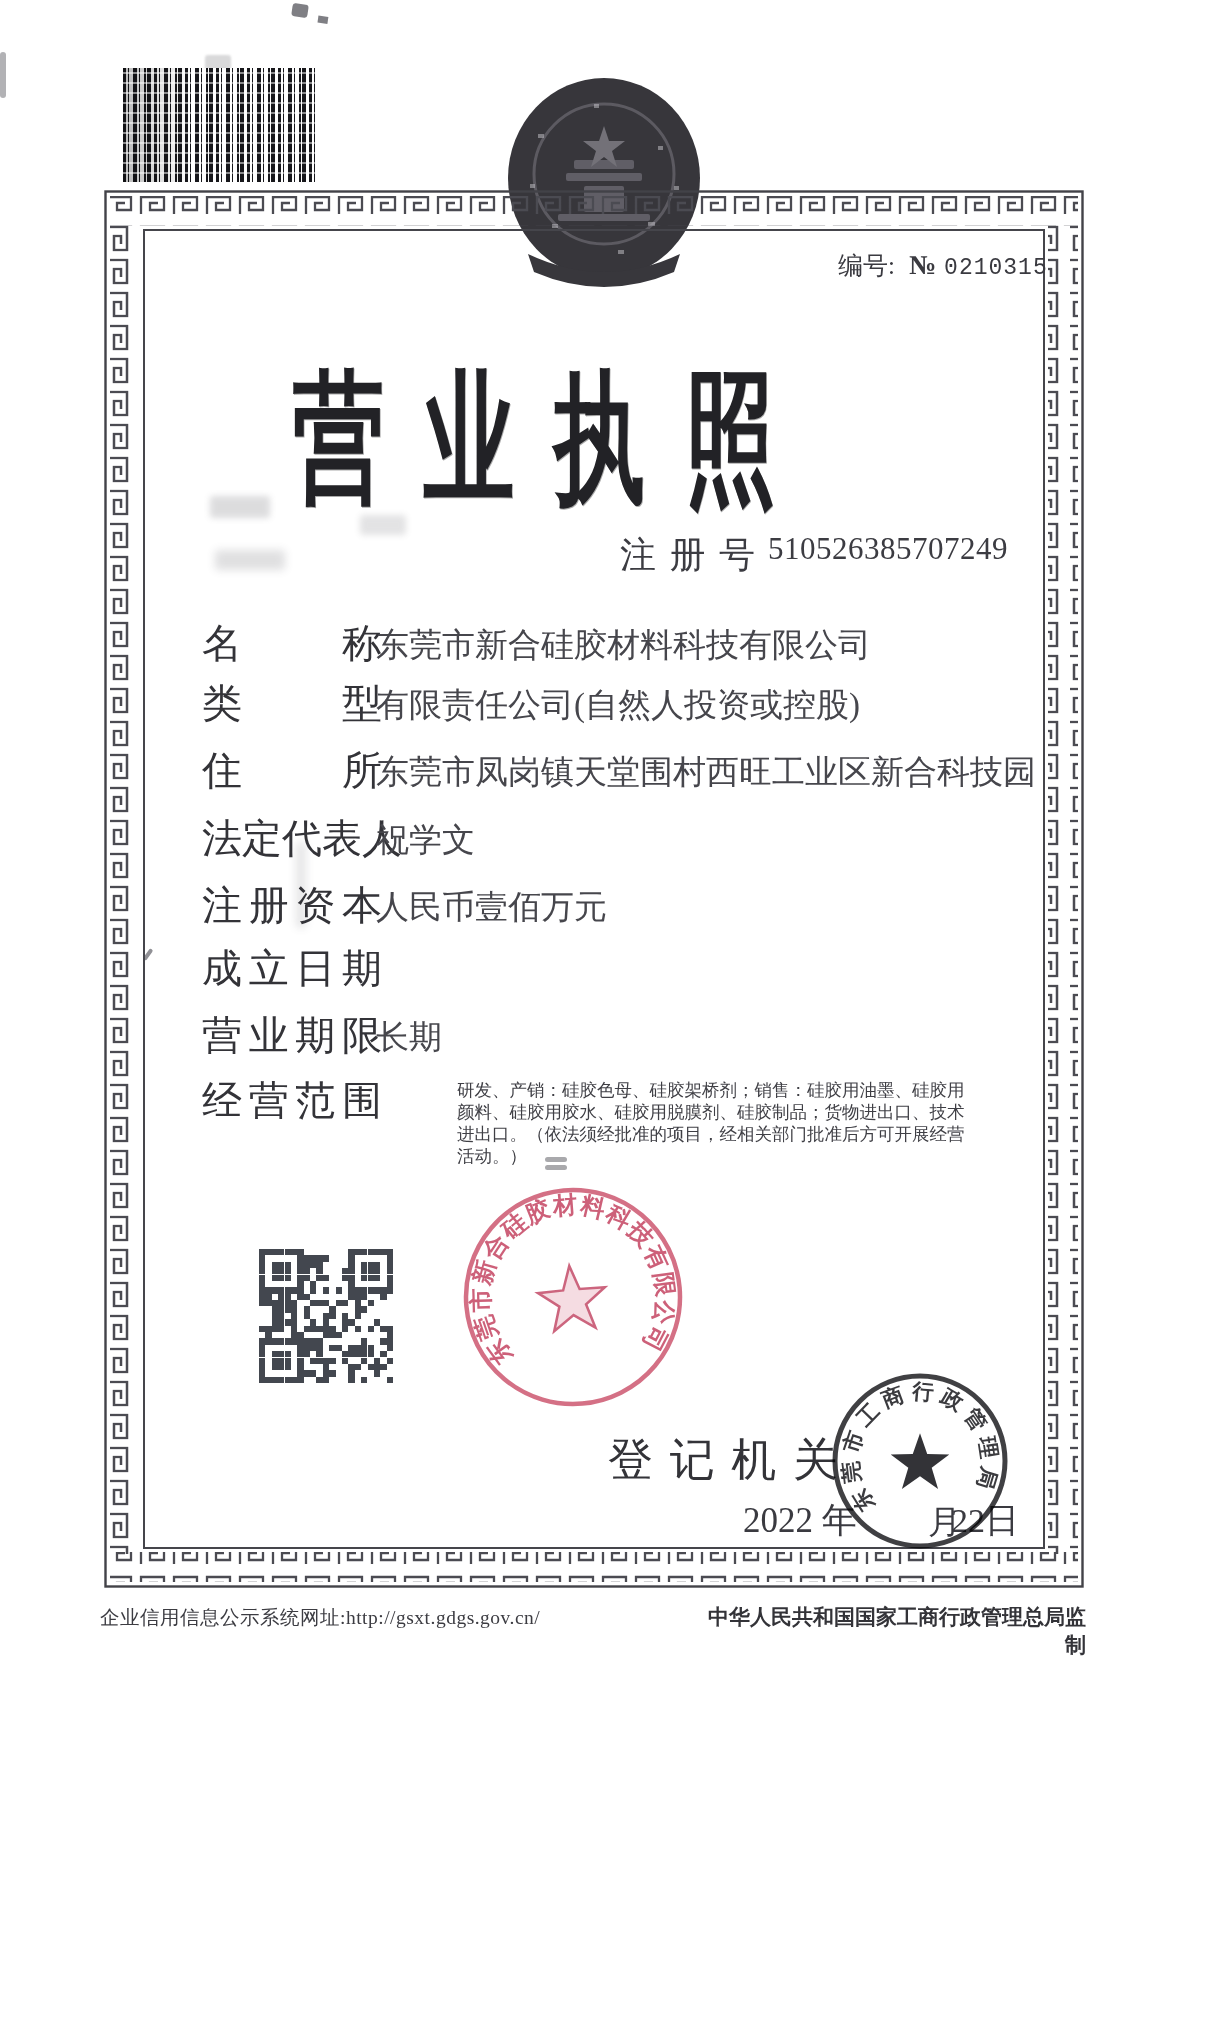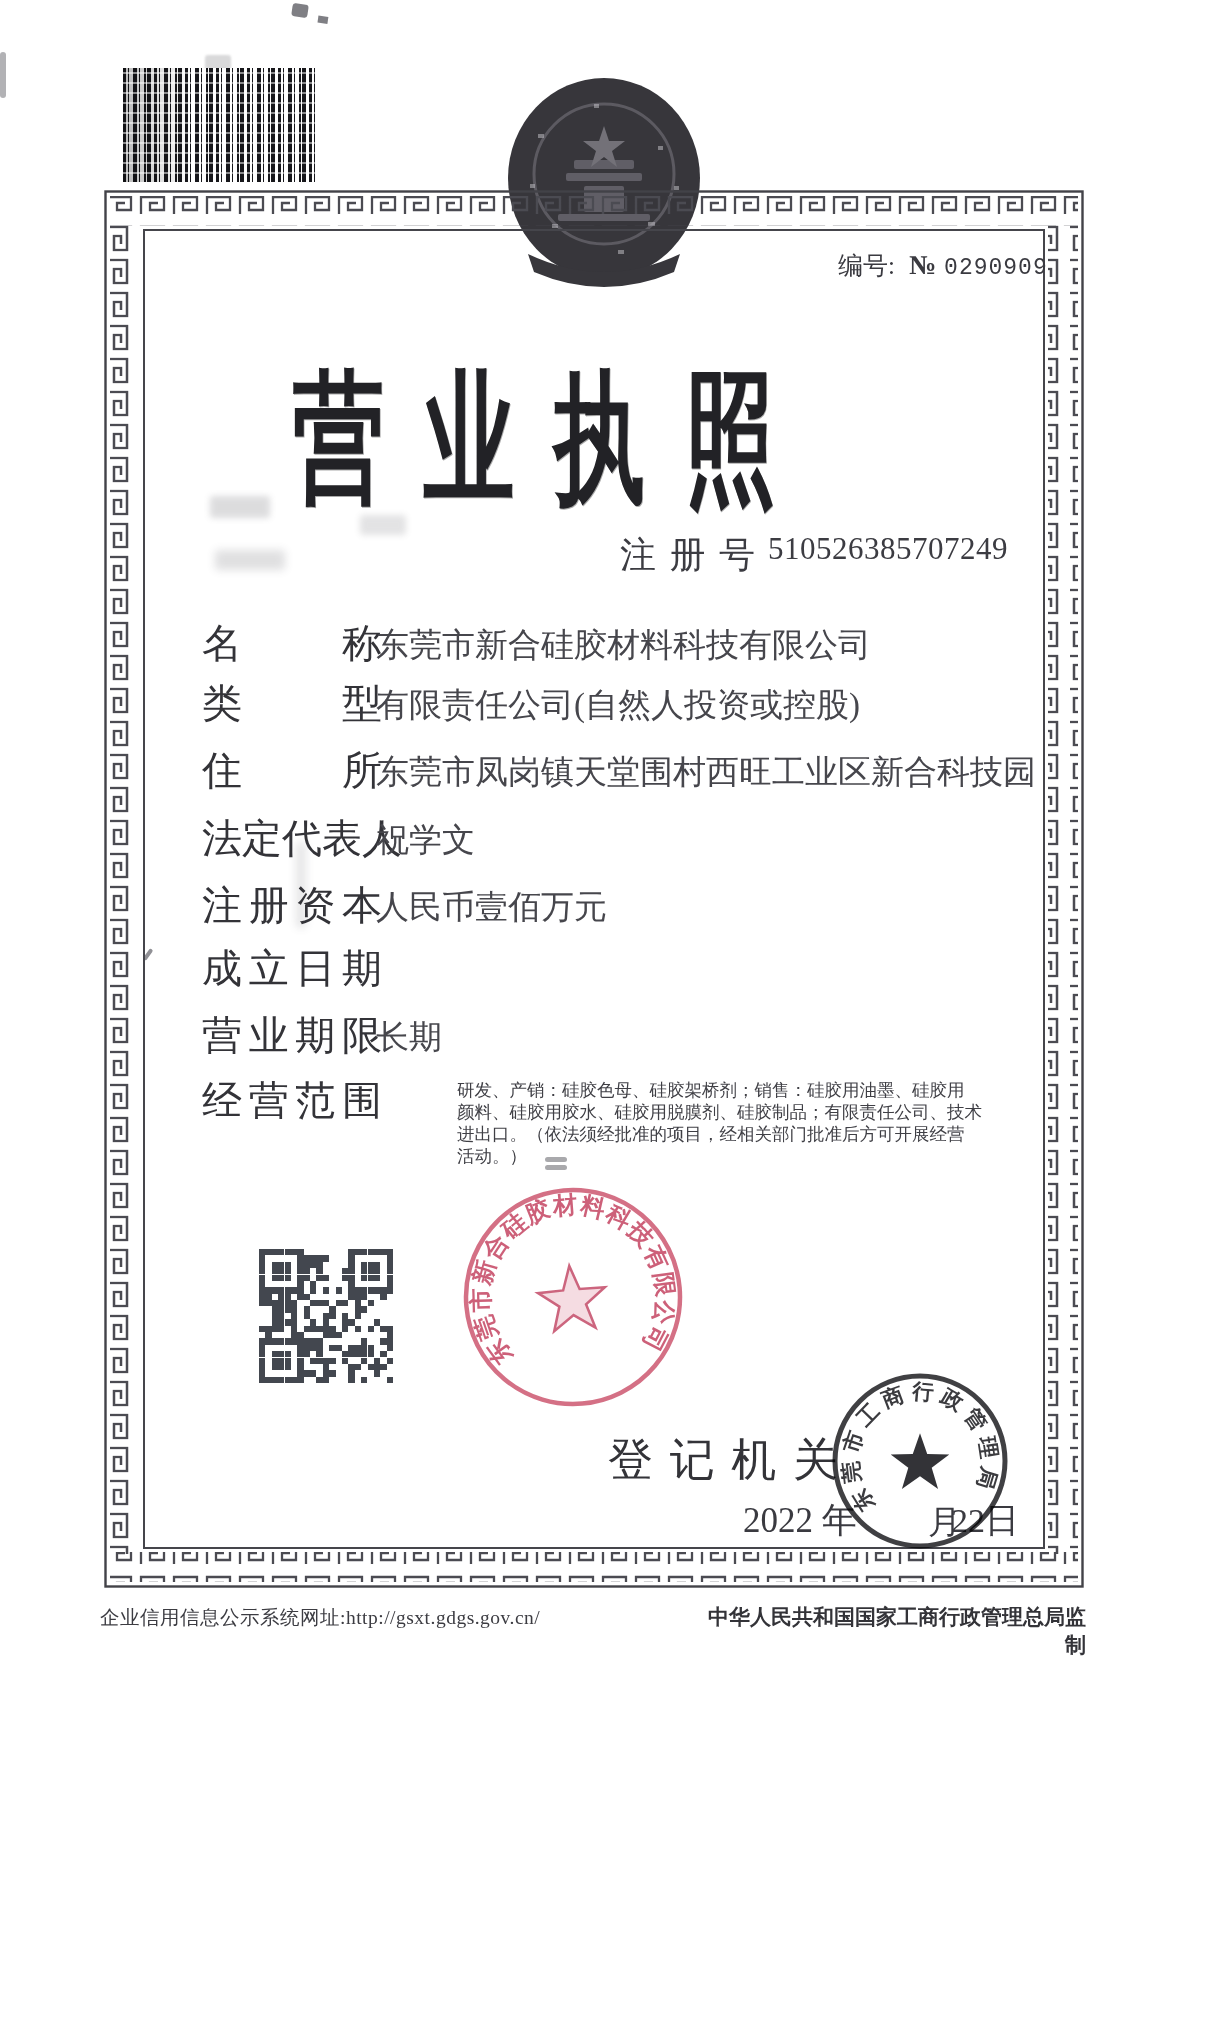--- a/index.html
+++ b/index.html
@@ -122,21 +122,21 @@
     </defs>
     <rect x="1.5" y="1.5" width="977" height="1395" fill="none" stroke="#424248" stroke-width="2.4"></rect>
     <rect x="6" y="6" width="968" height="30" fill="url(#mkh)"></rect>
     <rect x="6" y="1362" width="968" height="30" fill="url(#mkh)"></rect>
     <rect x="6" y="34" width="30" height="1330" fill="url(#mkv)"></rect>
     <rect x="944" y="34" width="30" height="1330" fill="url(#mkv)"></rect>
     <rect x="40" y="40" width="900" height="1318" fill="none" stroke="#45454b" stroke-width="2"></rect>
   </svg>
 
   <div class="abs serial-line">
-    <span>编号:</span><span class="nosign">№</span><span class="digits">0290909</span>
+    <span>编号:</span><span class="nosign">№</span><span class="digits">0210315</span>
   </div>
 
   <div class="abs title">营业执照</div>
 
   <div class="abs regno">
     <span class="rlabel spread">
         <span>注</span>
         <span>册</span>
         <span>号</span>
       </span><span class="rvalue">510526385707249</span>
@@ -200,21 +200,21 @@
     <div class="fvalue">长期</div>
   </div>
   <div class="abs row" style="top:1073px;height:130px">
     <div class="flabel spread">
         <span>经</span>
         <span>营</span>
         <span>范</span>
         <span>围</span>
       </div>
     <div class="fvalue scope">研发、产销：硅胶色母、硅胶架桥剂；销售：硅胶用油墨、硅胶用
-颜料、硅胶用胶水、硅胶用脱膜剂、硅胶制品；有限责任公司、技术
+颜料、硅胶用胶水、硅胶用脱膜剂、硅胶制品；货物进出口、技术
 进出口。（依法须经批准的项目，经相关部门批准后方可开展经营
 活动。）</div>
   </div>
 
   <div class="abs qr" id="qr">
       <i style="left:0.0px;top:0.0px;width:6.4px;height:6.4px"></i>
       <i style="left:6.4px;top:0.0px;width:6.4px;height:6.4px"></i>
       <i style="left:12.8px;top:0.0px;width:6.4px;height:6.4px"></i>
       <i style="left:19.1px;top:0.0px;width:6.4px;height:6.4px"></i>
       <i style="left:25.5px;top:0.0px;width:6.4px;height:6.4px"></i>

